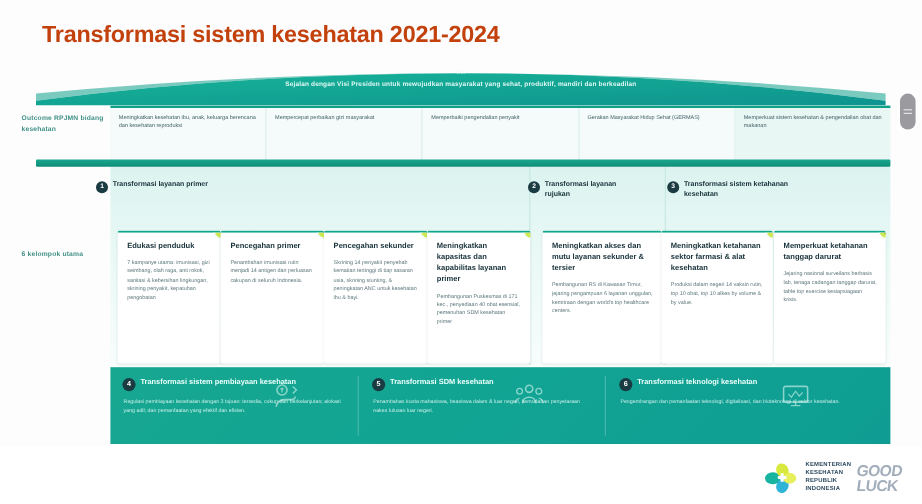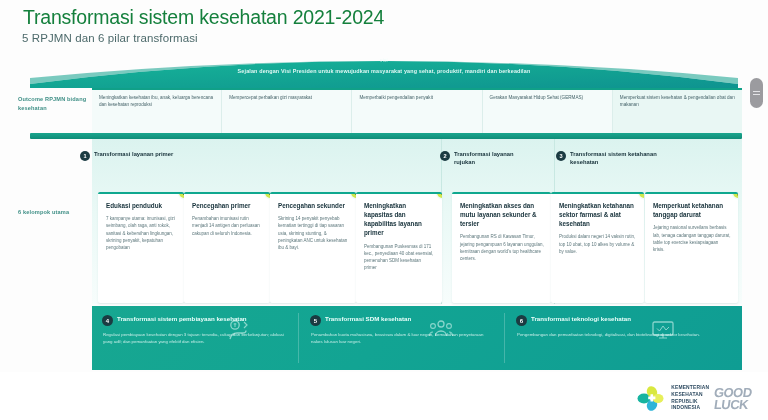--- a/index.html
+++ b/index.html
@@ -8,22 +8,22 @@
     background:#ffffff;
     font-family:"Liberation Sans","DejaVu Sans",sans-serif;
     color:#1d3b3a;
     position:relative;
   }
   #stage{position:absolute;inset:0;width:768px;height:420px;overflow:hidden;background:#fdfdfd;}
 
   
   .hdr{position:absolute;left:22px;top:6px;z-index:30;}
   .hdr h1{
-    margin:1px;font-size:19.5px;font-weight:normal;letter-spacing:-.2px;
-    color:#15803d;line-height:1.1;
+    margin:13px;font-size:19.5px;font-weight:bold;letter-spacing:-.2px;
+    color:#c2410c;line-height:1.1;
   }
   .hdr .sub{
     margin-top:4px;font-size:11.5px;color:#4d6a6b;font-weight:400;letter-spacing:.1px;
   }
 
   
   .roof-wrap{position:absolute;left:0;top:48px;width:768px;height:40px;z-index:5;}
   .roof-svg{display:block;}
   .roof-visi{
     position:absolute;left:0;top:58px;width:768px;text-align:center;
@@ -130,21 +130,20 @@
   }
   .sb-thumb i{display:block;width:7px;height:1px;background:#e3e3e6;}
 </style>
 </head>
 <body>
 
 <div id="stage">
 
   <div class="hdr">
     <h1>Transformasi sistem kesehatan 2021-2024</h1>
-    <div class="sub">5 RPJMN dan 6 pilar transformasi</div>
   </div>
 
   <div class="roof-wrap">
     <svg class="roof-svg" width="768" height="40" viewBox="0 0 768 40">
       <defs>
         <linearGradient id="rg" x1="0" y1="0" x2="1" y2="1">
           <stop offset="0%" stop-color="#17b49a"></stop>
           <stop offset="55%" stop-color="#12a292"></stop>
           <stop offset="100%" stop-color="#0e9390"></stop>
         </linearGradient>

